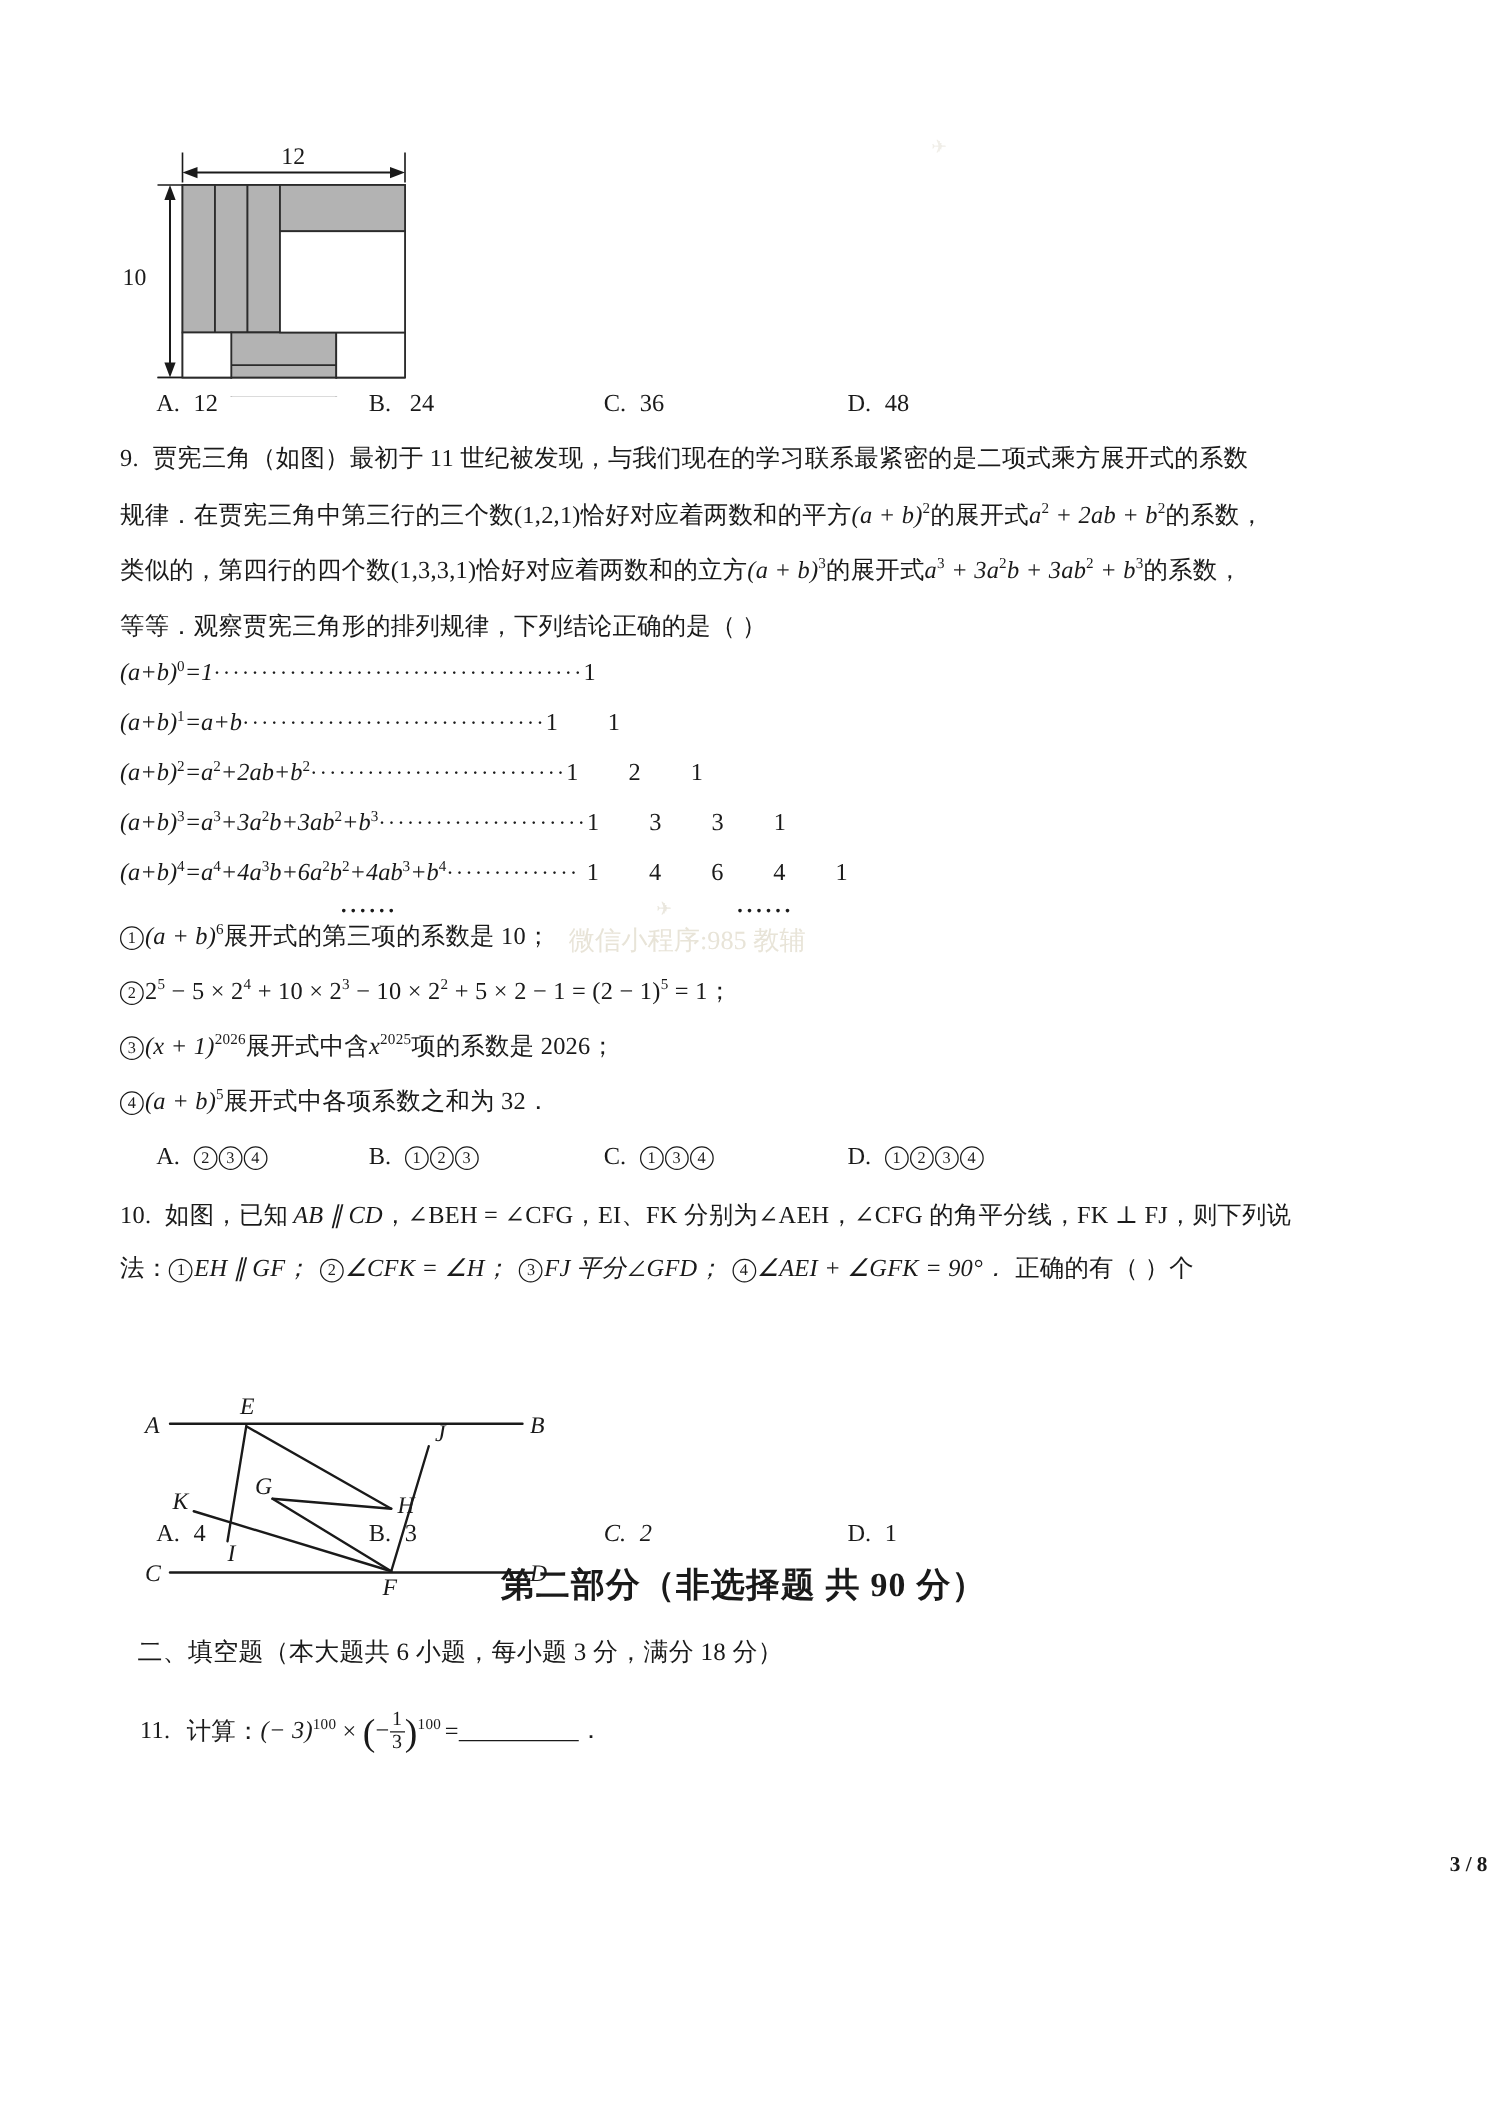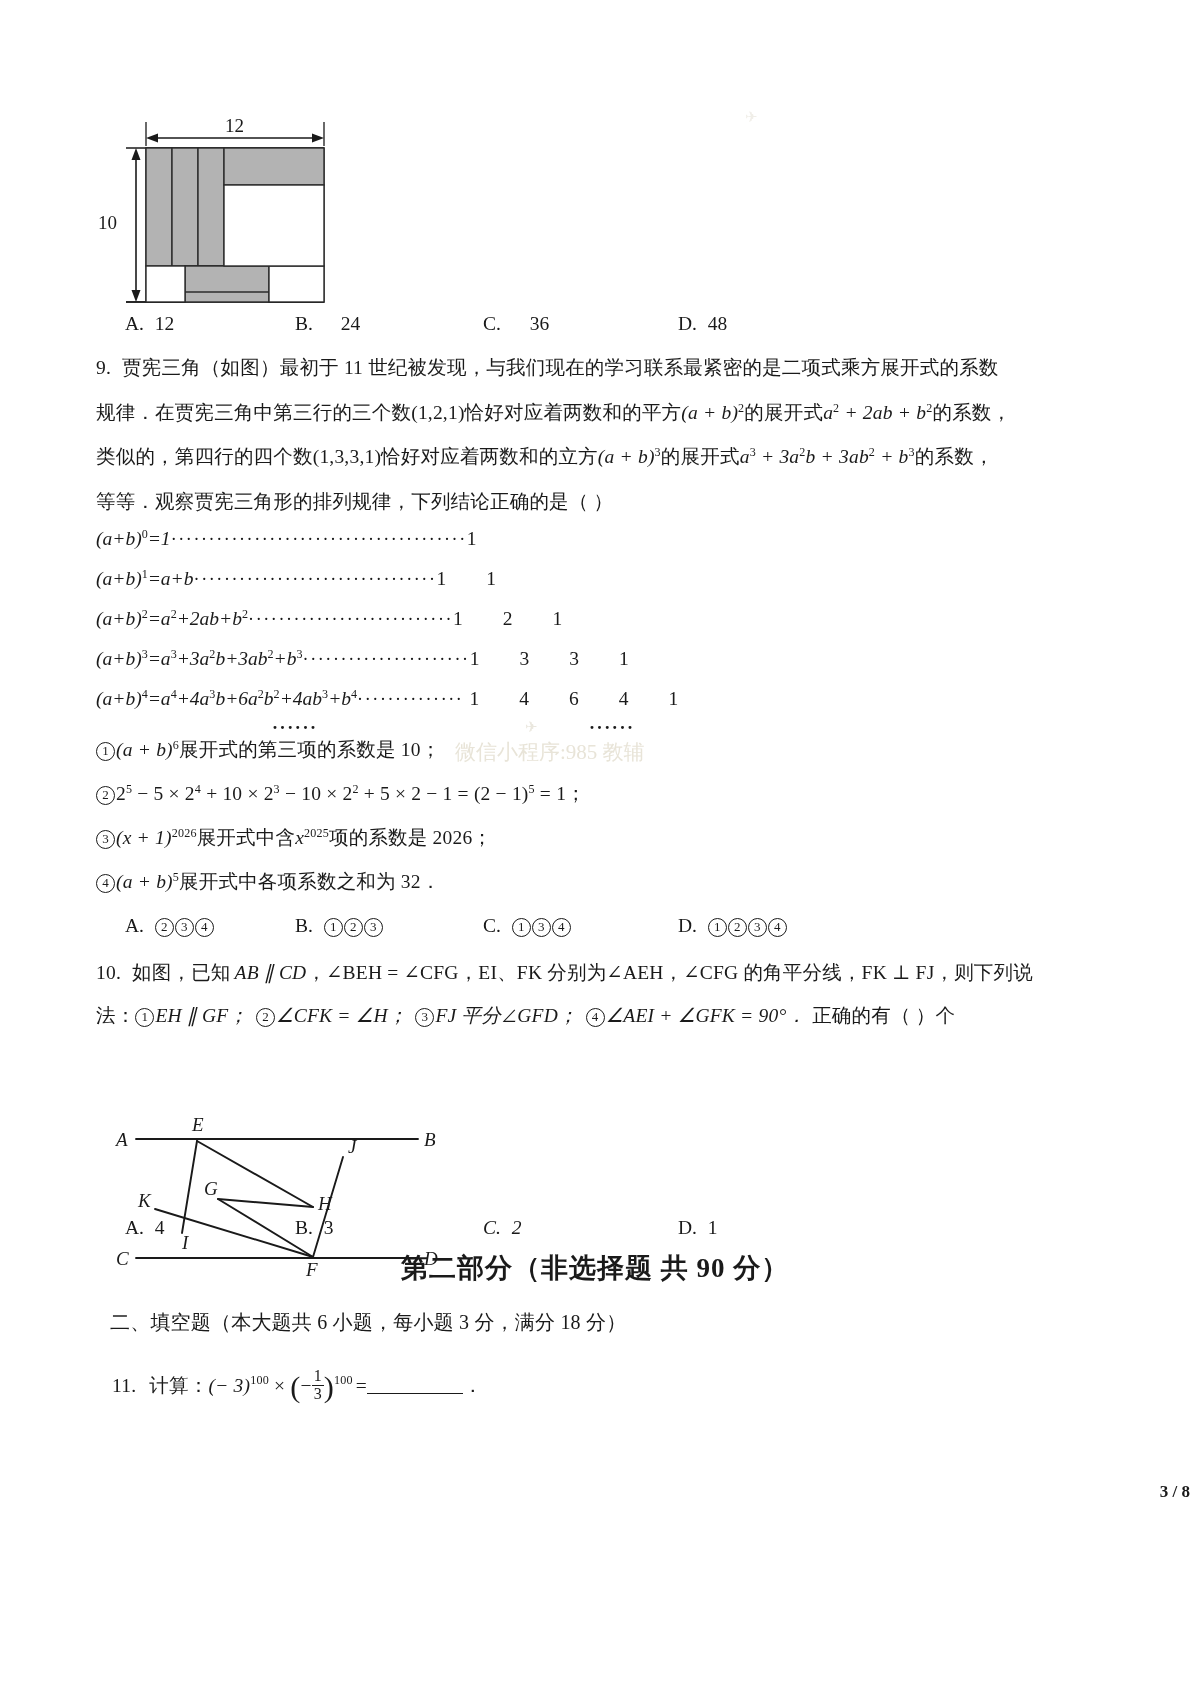--- a/index.html
+++ b/index.html
@@ -160,25 +160,25 @@
     <span class="lbl" style="left:-2px; top:100px;">10</span>
   </div>
 
   <div class="opt-row" style="top:313px; height:26px;">
     <span class="opt" style="left:30px;">
       <span>A.</span>
       <span style="margin-left:6px;">12</span>
     </span>
     <span class="opt" style="left:200px;">
       <span>B.</span>
-      <span style="margin-left:23px;">24</span>
+      <span style="margin-left:10px;">24</span>
     </span>
     <span class="opt" style="left:388px;">
       <span>C.</span>
-      <span style="margin-left:24px;font-family:Liberation Serif, serif;">36</span>
+      <span style="margin-left:6px;font-family:Liberation Serif, serif;">36</span>
     </span>
     <span class="opt" style="left:583px;">
       <span>D.</span>
       <span style="margin-left:6px;">48</span>
     </span>
   </div>
 
   <div class="ln" style="left:96px; top:358px;">
     <span>9.</span>
     <span style="margin-left:6px;">贾宪三角（如图）最初于 11 世纪被发现，与我们现在的学习联系最紧密的是二项式乘方展开式的系数</span>

